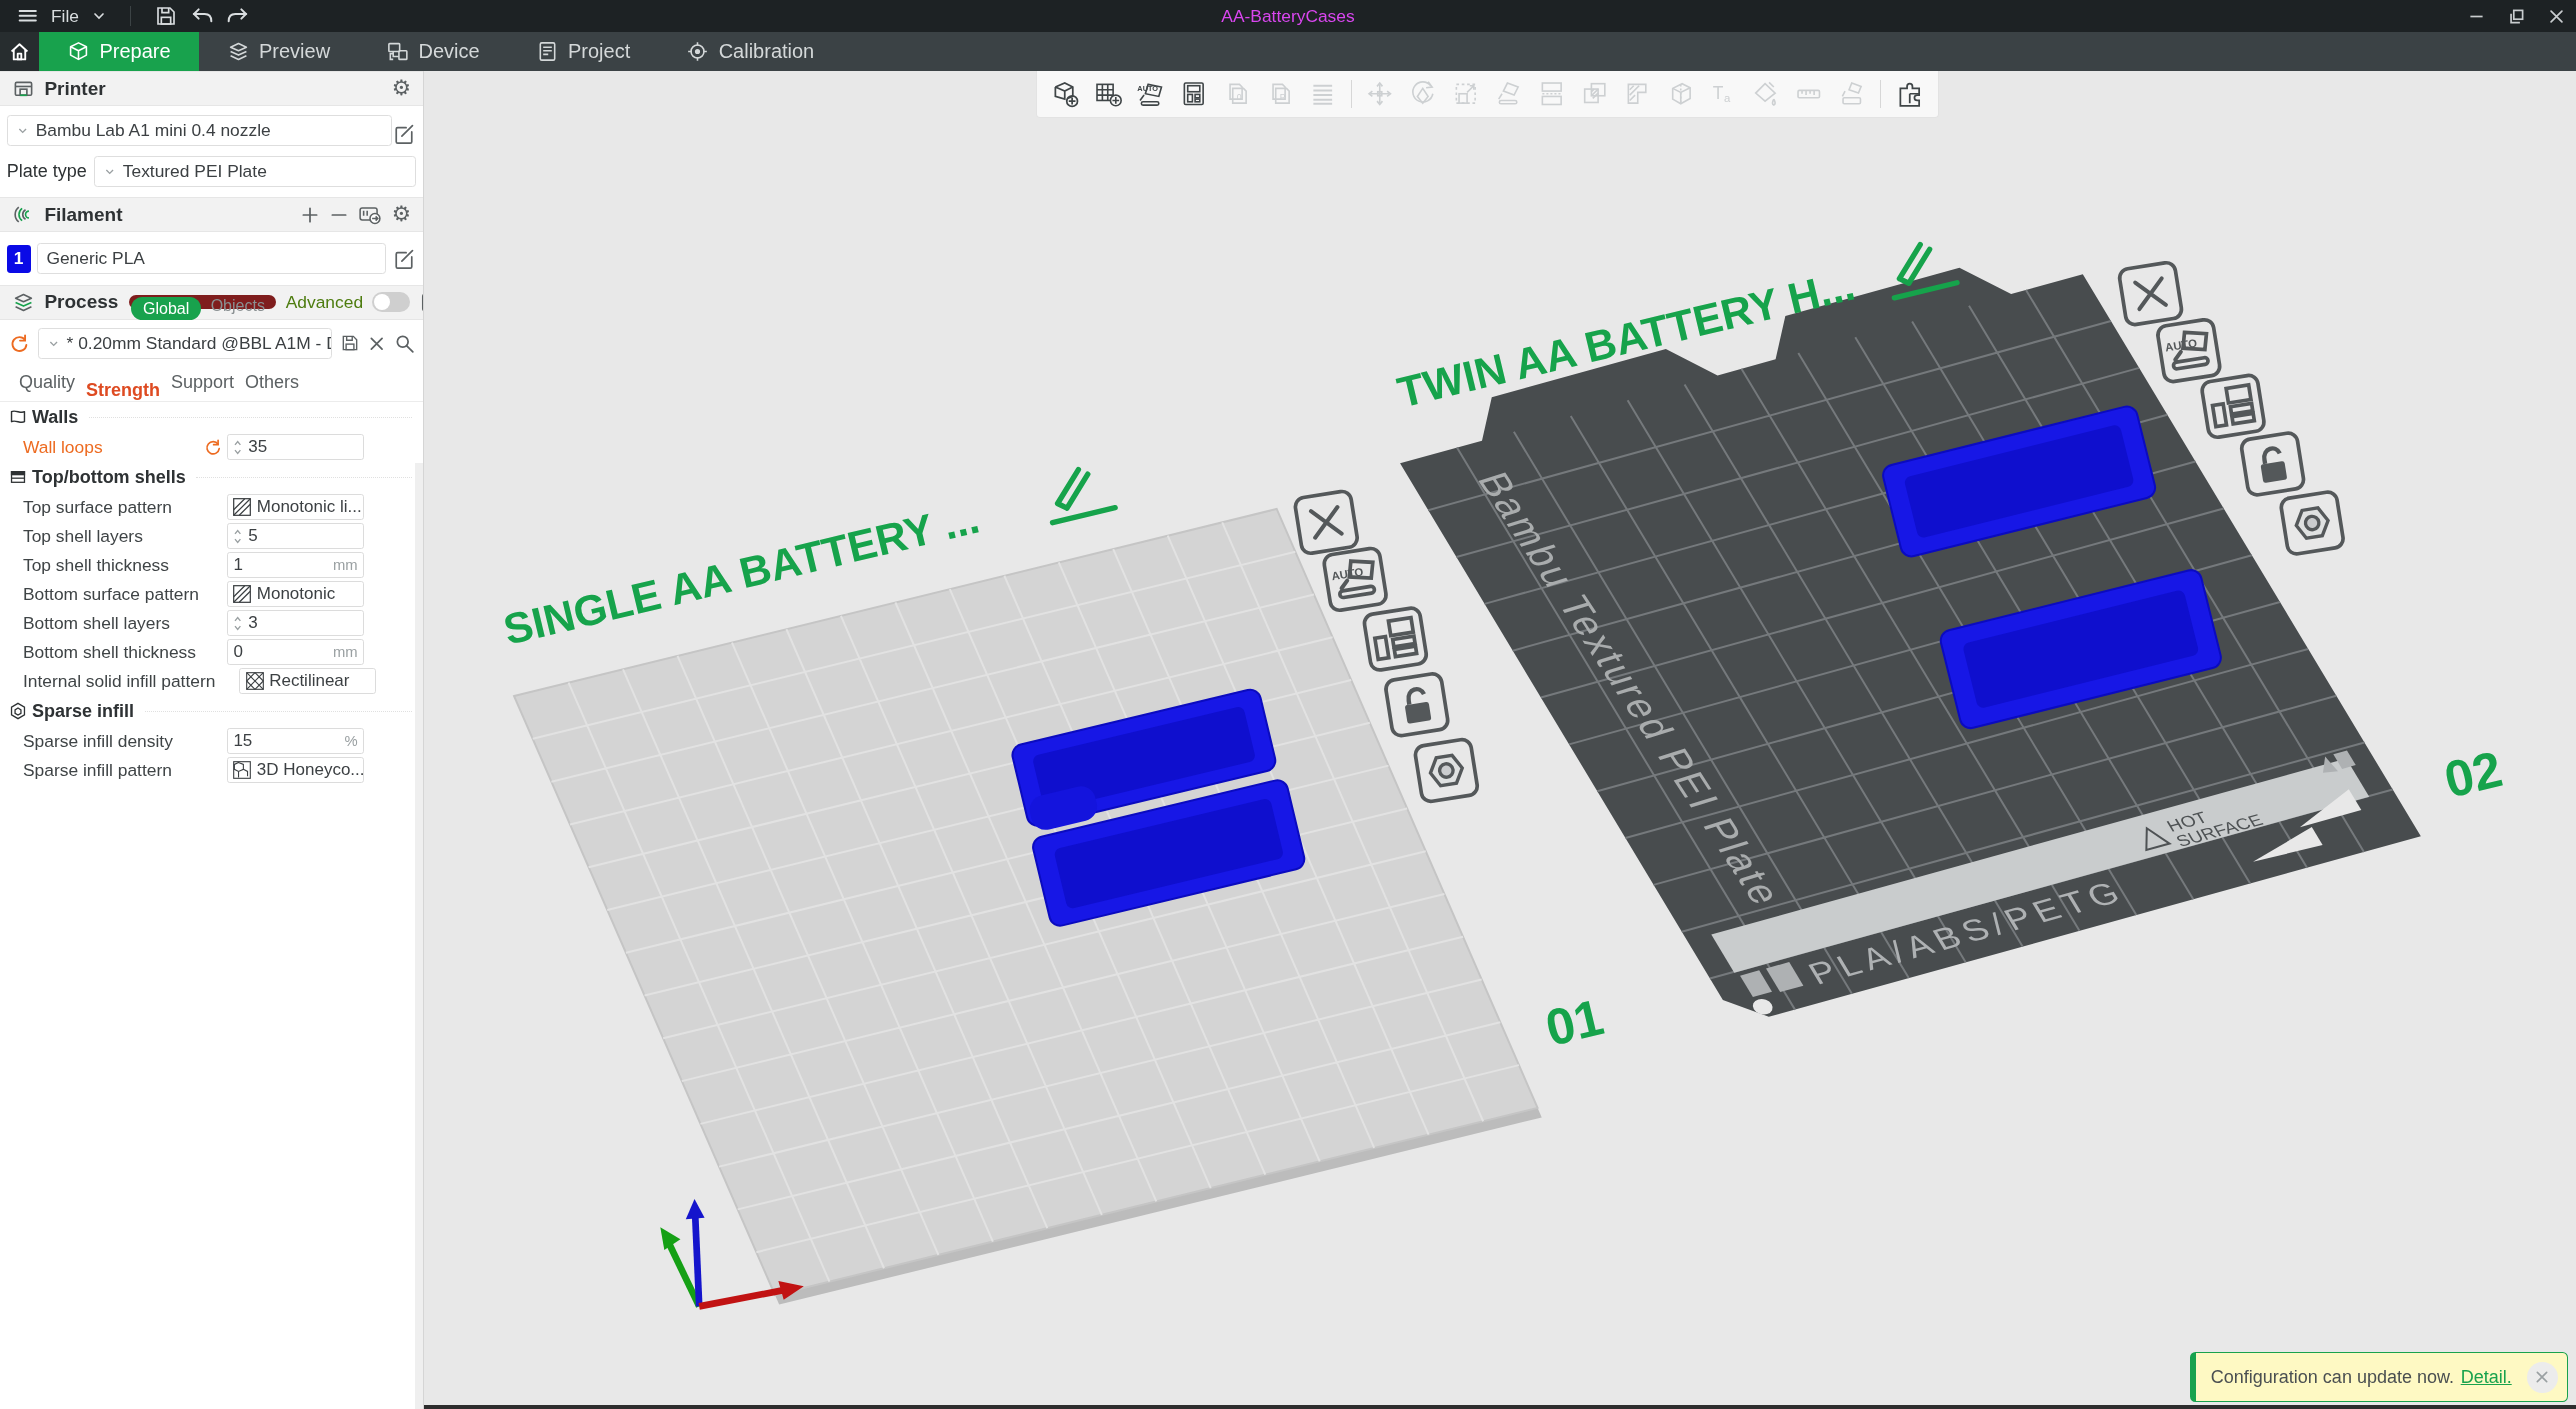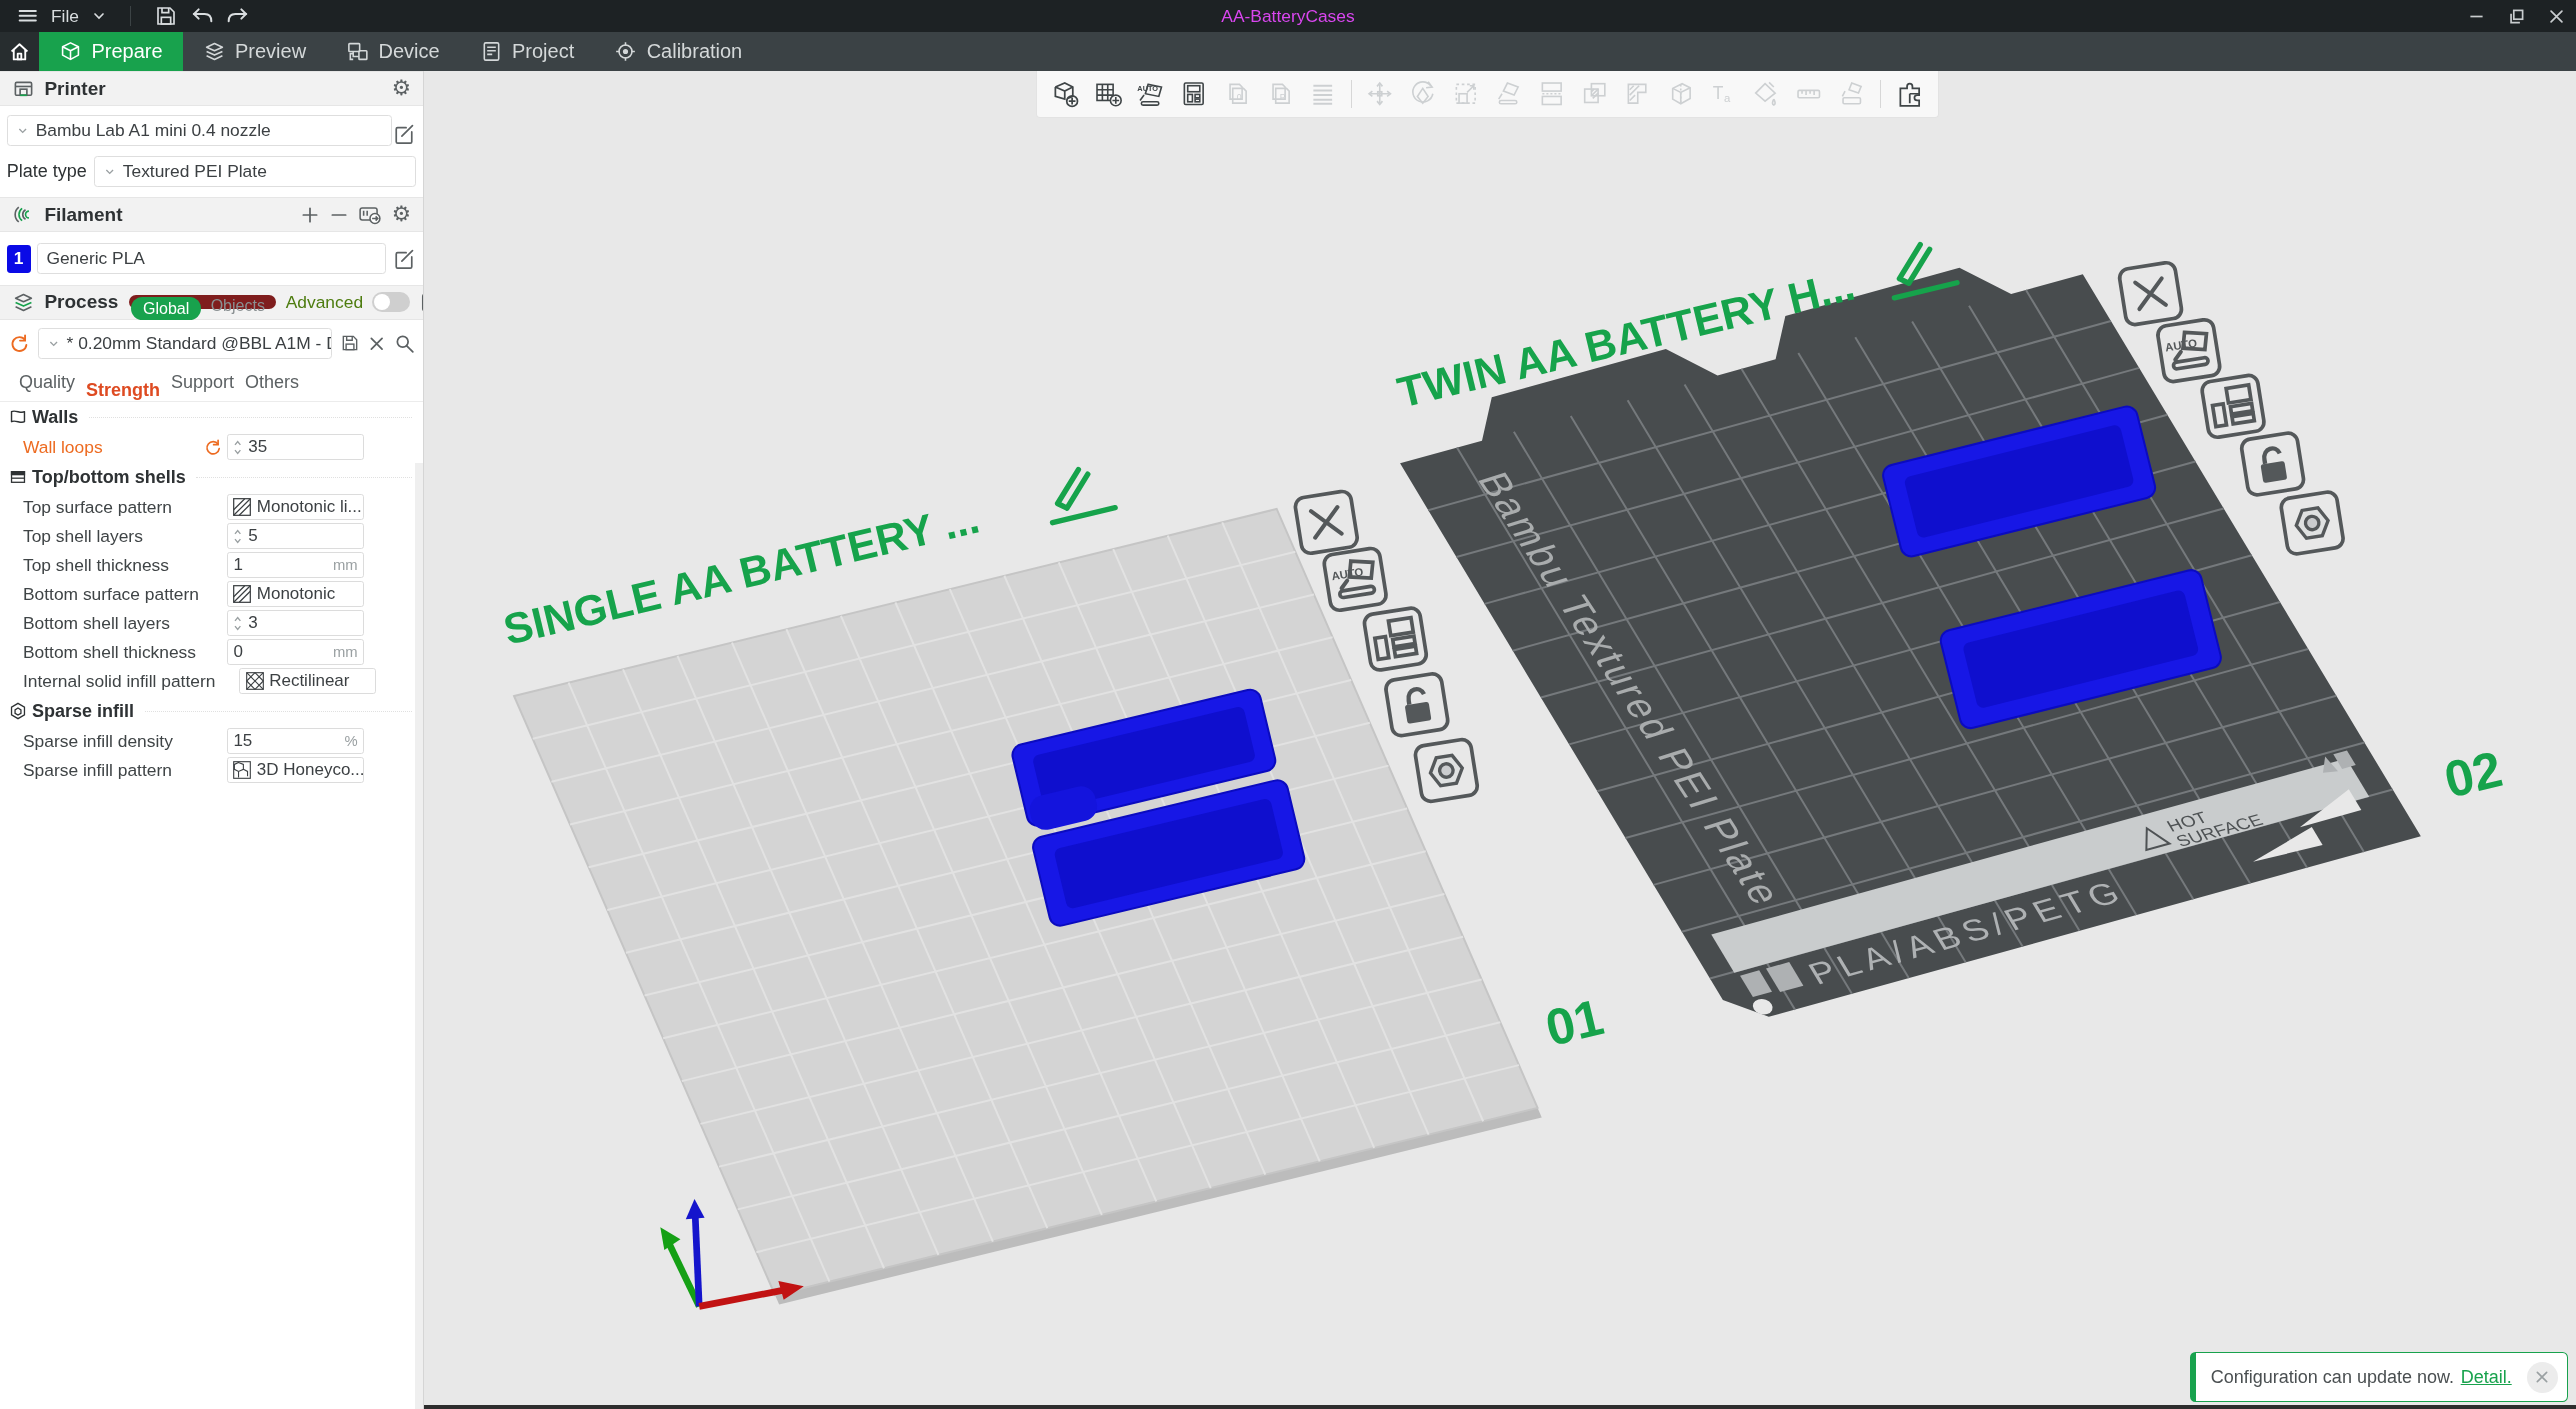--- a/index.html
+++ b/index.html
@@ -12,21 +12,21 @@
   .tb-ic{display:flex;align-items:center;justify-content:center;color:#d9dddf;}
   .tb-divider{width:1.3px;height:20px;background:#3c4345;margin:0 10.7px;}
   .tb-title{position:absolute;left:50%;top:0;transform:translateX(-50%);height:32px;line-height:32px;font-size:17.4px;color:#d946ef;}
   .tb-file{font-size:17.4px;}
   .winctl{margin-left:auto;display:flex;}
   .winbtn{width:40px;height:32px;display:flex;align-items:center;justify-content:center;color:#c9cdcf;}
 
   
   .tabbar{position:absolute;left:0;top:32px;right:0;height:39px;background:#3b4245;display:flex;align-items:stretch;}
   .home-btn{width:39px;display:flex;align-items:center;justify-content:center;background:#272d2f;color:#fff;}
-  .mtab{display:flex;align-items:center;gap:9.4px;padding:0 20px;color:#d4d8d9;font-size:20px;}
+  .mtab{display:flex;align-items:center;gap:9.4px;padding:0 28px;color:#d4d8d9;font-size:20px;}
   .mtab.active{background:#18a24d;color:#fff;}
   .tab-actions{margin-left:auto;display:flex;align-items:center;gap:14.8px;padding-right:38px;}
   .pill{height:28px;border-radius:14px;background:#18a24d;color:#fff;display:flex;align-items:center;gap:8px;padding:0 20px;font-size:19.5px;}
   .split{display:flex;align-items:center;}
   .split .drop{width:31px;height:28px;border-radius:14px 0 0 14px;background:#18a24d;display:flex;align-items:center;justify-content:center;margin-right:2px;color:#fff;}
   .split .main{height:28px;border-radius:0 14px 14px 0;display:flex;align-items:center;padding:0 21.5px;font-size:19.5px;}
   .split .main.en{background:#18a24d;color:#fff;}
   .split .main.dis{background:#8b9294;color:#ccd1d3;}
 
   
@@ -68,21 +68,21 @@
   .sb-scroll{position:absolute;right:0;top:392px;bottom:0;width:8px;background:#efefef;}
 
   
   .viewport{position:absolute;left:424px;top:71px;right:0;bottom:0;background:#e8e8e8;}
   .scene{position:absolute;left:0;top:0;width:2152px;height:1338px;}
   .toolbar{position:absolute;left:612px;top:0;height:47px;background:#f8f8f8;border:0.7px solid #e3e3e3;border-top:none;border-radius:0 0 4px 4px;display:flex;align-items:center;gap:13.4px;padding:0 13.4px;}
   .tbi{width:29.5px;height:29.5px;display:flex;align-items:center;justify-content:center;}
   .t-on{color:#3f4547;}
   .t-off{color:#cdd0d2;}
   .tb-sep{width:1.3px;height:28px;background:#d7d7d7;}
-  .notif{position:absolute;right:8px;bottom:6.7px;width:378px;height:50px;background:#ffffff;border:1.3px solid #18a24d;border-left:6.7px solid #18a24d;border-radius:5.4px;display:flex;align-items:center;gap:6.7px;padding:0 9.4px 0 14.8px;}
+  .notif{position:absolute;right:8px;bottom:6.7px;width:378px;height:50px;background:#fef9c3;border:1.3px solid #18a24d;border-left:6.7px solid #18a24d;border-radius:5.4px;display:flex;align-items:center;gap:6.7px;padding:0 9.4px 0 14.8px;}
   .notif .msg{font-size:18px;color:#4a4f51;white-space:nowrap;}
   .notif .lnk{font-size:18px;color:#18a24d;text-decoration:underline;white-space:nowrap;}
   .notif .closec{margin-left:auto;width:31px;height:31px;border-radius:50%;background:#ececec;color:#9aa0a2;display:flex;align-items:center;justify-content:center;flex:none;}
   .bottom-edge{position:absolute;left:0;right:0;bottom:0;height:4px;background:#2d2d2d;}
 
   svg{display:block;}
   .pframe{fill:none;stroke:#54585a;stroke-width:5.5px;}
   .pstroke{fill:none;stroke:#54585a;stroke-width:6px;stroke-linecap:round;}
   .grid-light{fill:none;stroke:#e2e2e2;stroke-width:2px;}
   .grid-dark{fill:none;stroke:#75797c;stroke-width:2px;}

